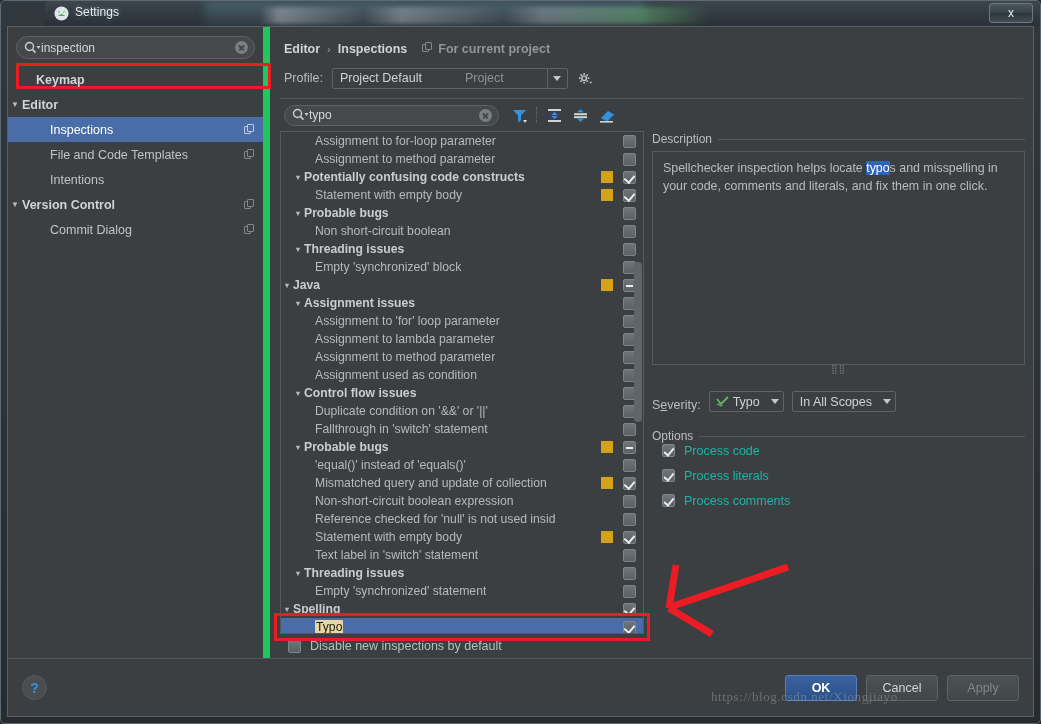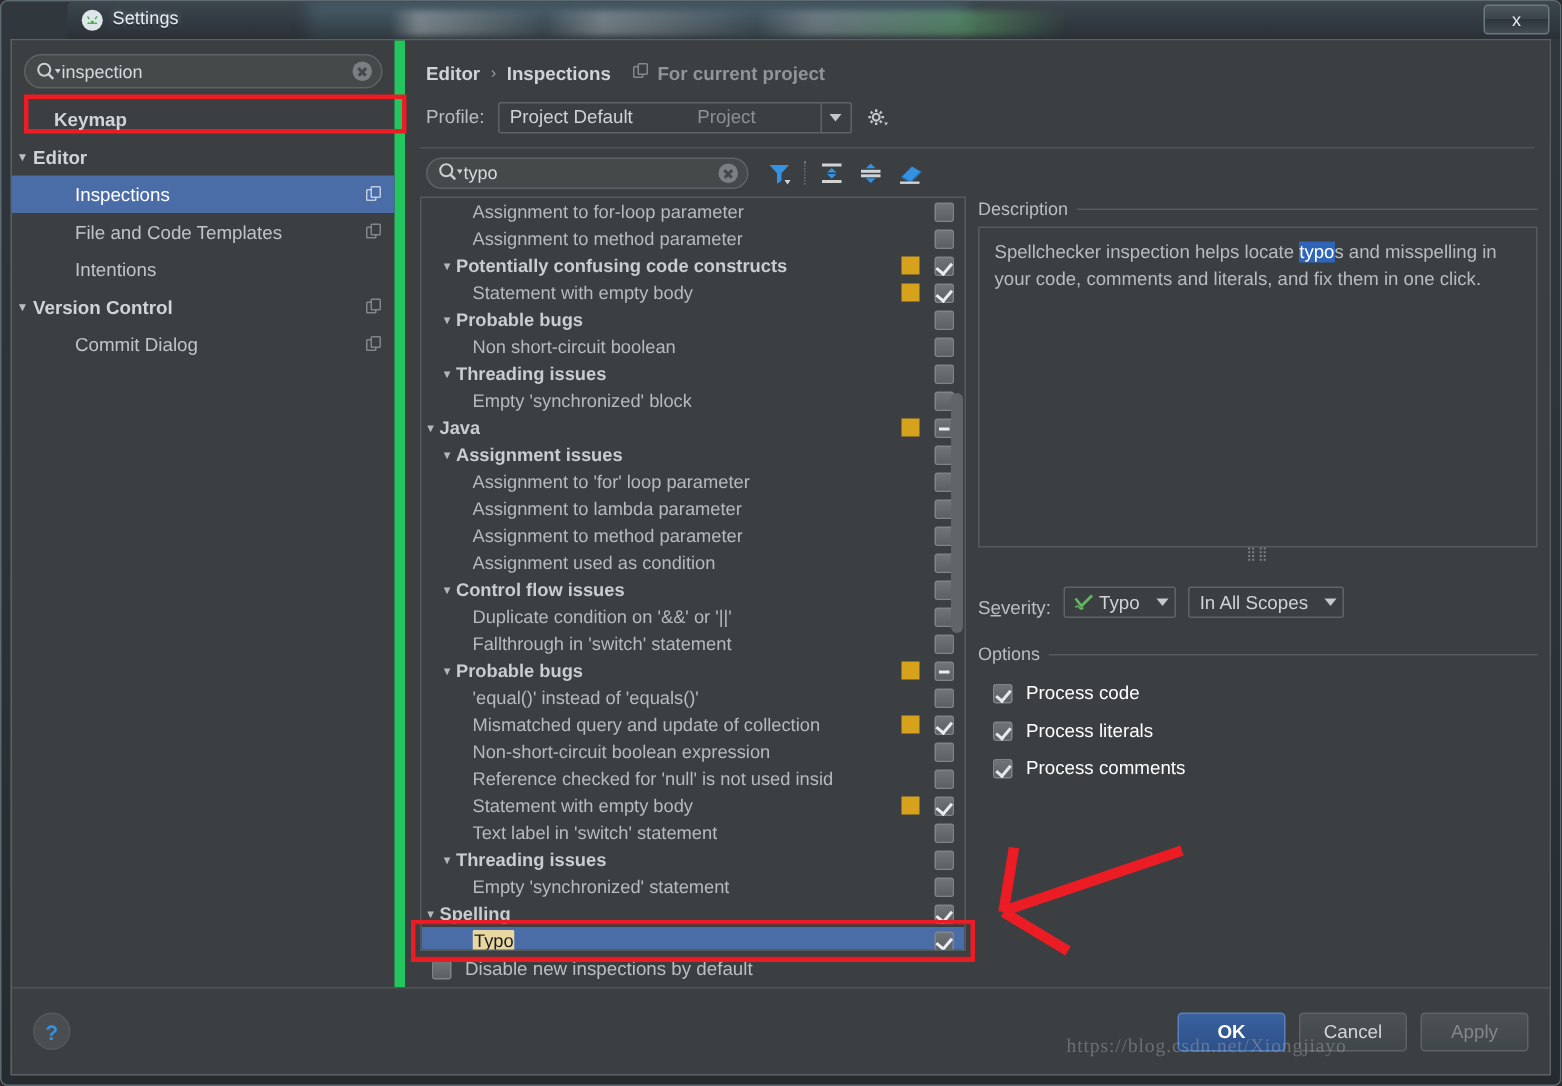--- a/index.html
+++ b/index.html
@@ -218,22 +218,22 @@
     margin-top: 4px; height: 214px; background: #3c3f41;
     border: 1px solid #555a5c; padding: 8px 10px; font-size: 12.4px;
     color: #b7bcbf; line-height: 1.45;
   }
   #desc-box .dhl { background: #2f65b8; color: #ffffff; }
   #grip { text-align: center; color: #7b8084; font-size: 9px; letter-spacing: 1px; height: 11px; line-height:9px; }
   #sev-row { display: flex; align-items: flex-end; gap: 8px; font-size: 12.5px; color: #b9bec1; margin-top: 15px; }
   .sev-ico { width: 13px; height: 11px; }
   #options { margin-top: 16px; }
   .opt {
-    display: flex; align-items: flex-end; gap: 9px; height: 25px;
-    font-size: 12.5px; color: #ffffff; padding-left: 10px; cursor: pointer;
+    display: flex; align-items: flex-start; gap: 9px; height: 25px;
+    font-size: 12.5px; color: #14b8a6; padding-left: 10px; cursor: pointer;
   }
   .opt .cb {
     width: 13px; height: 13px; position: relative; flex: none;
     background: linear-gradient(to bottom,#6e7478,#5b6064);
     border: 1px solid #7e8488; border-radius: 2px;
   }
   .opt .cb.on:after {
     content: ""; position: absolute; left: 3px; top: 1px;
     width: 4px; height: 8px; border: solid #e4e9ec; border-width: 0 2px 2px 0;
     transform: rotate(40deg);

